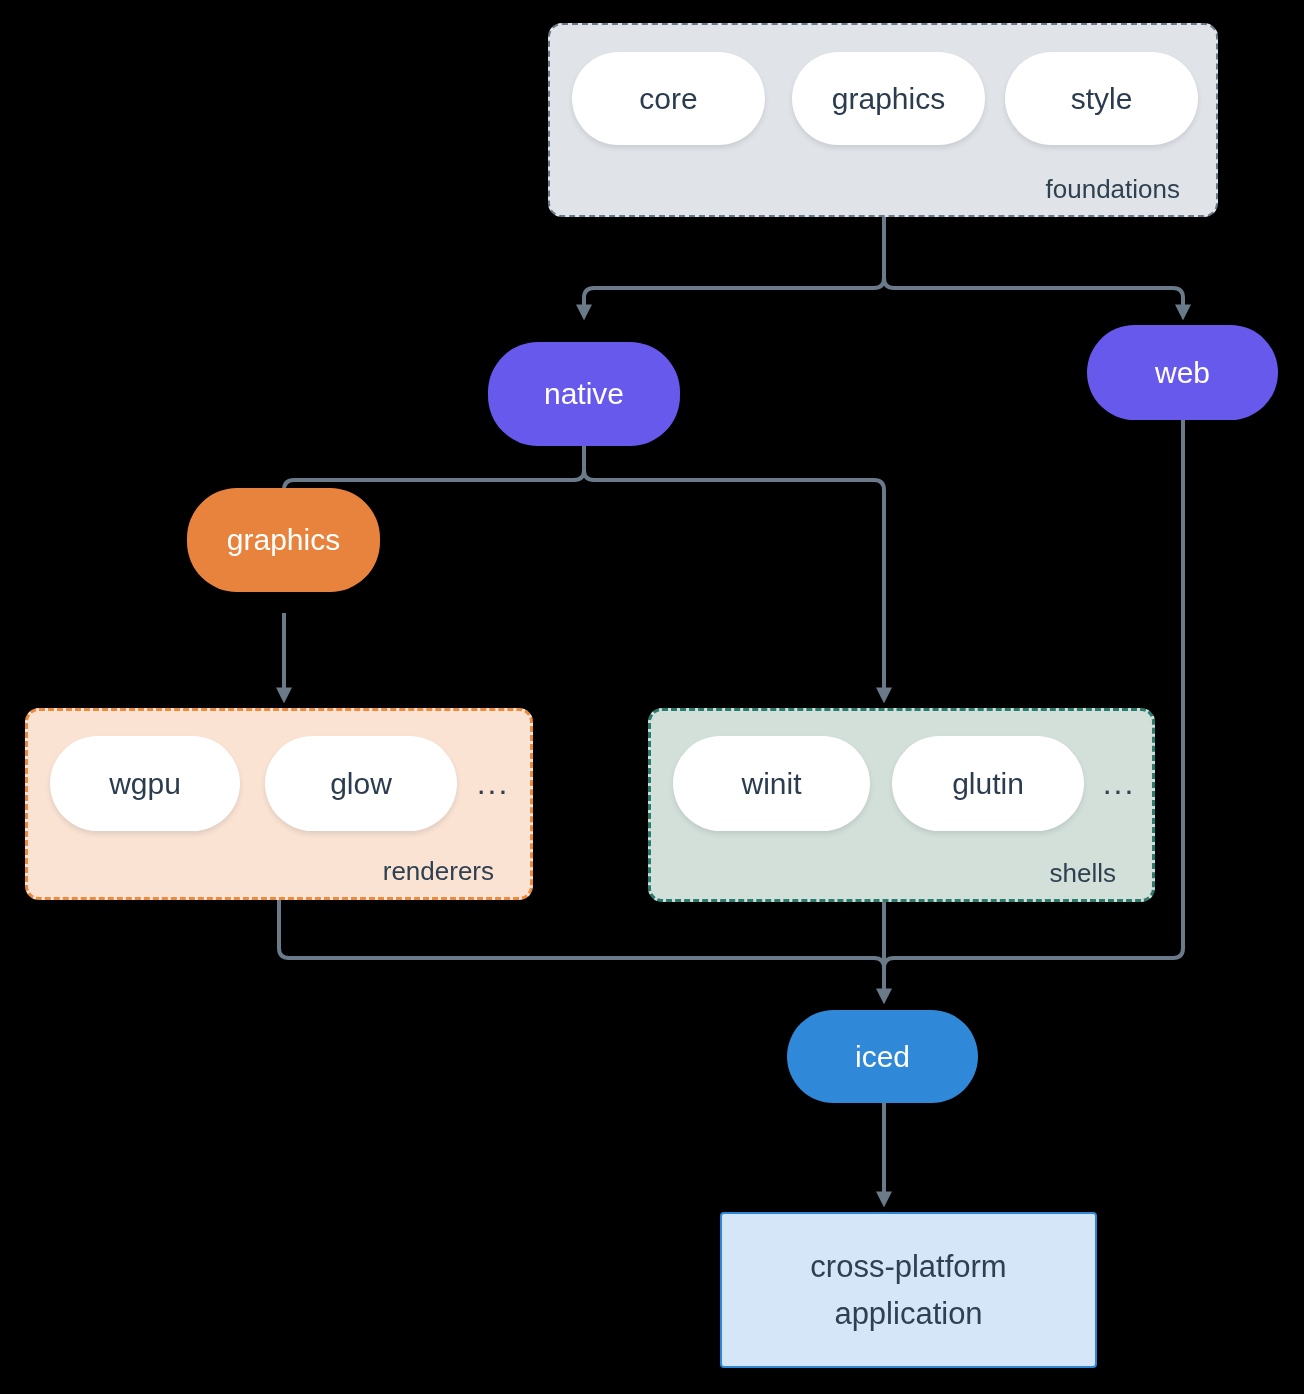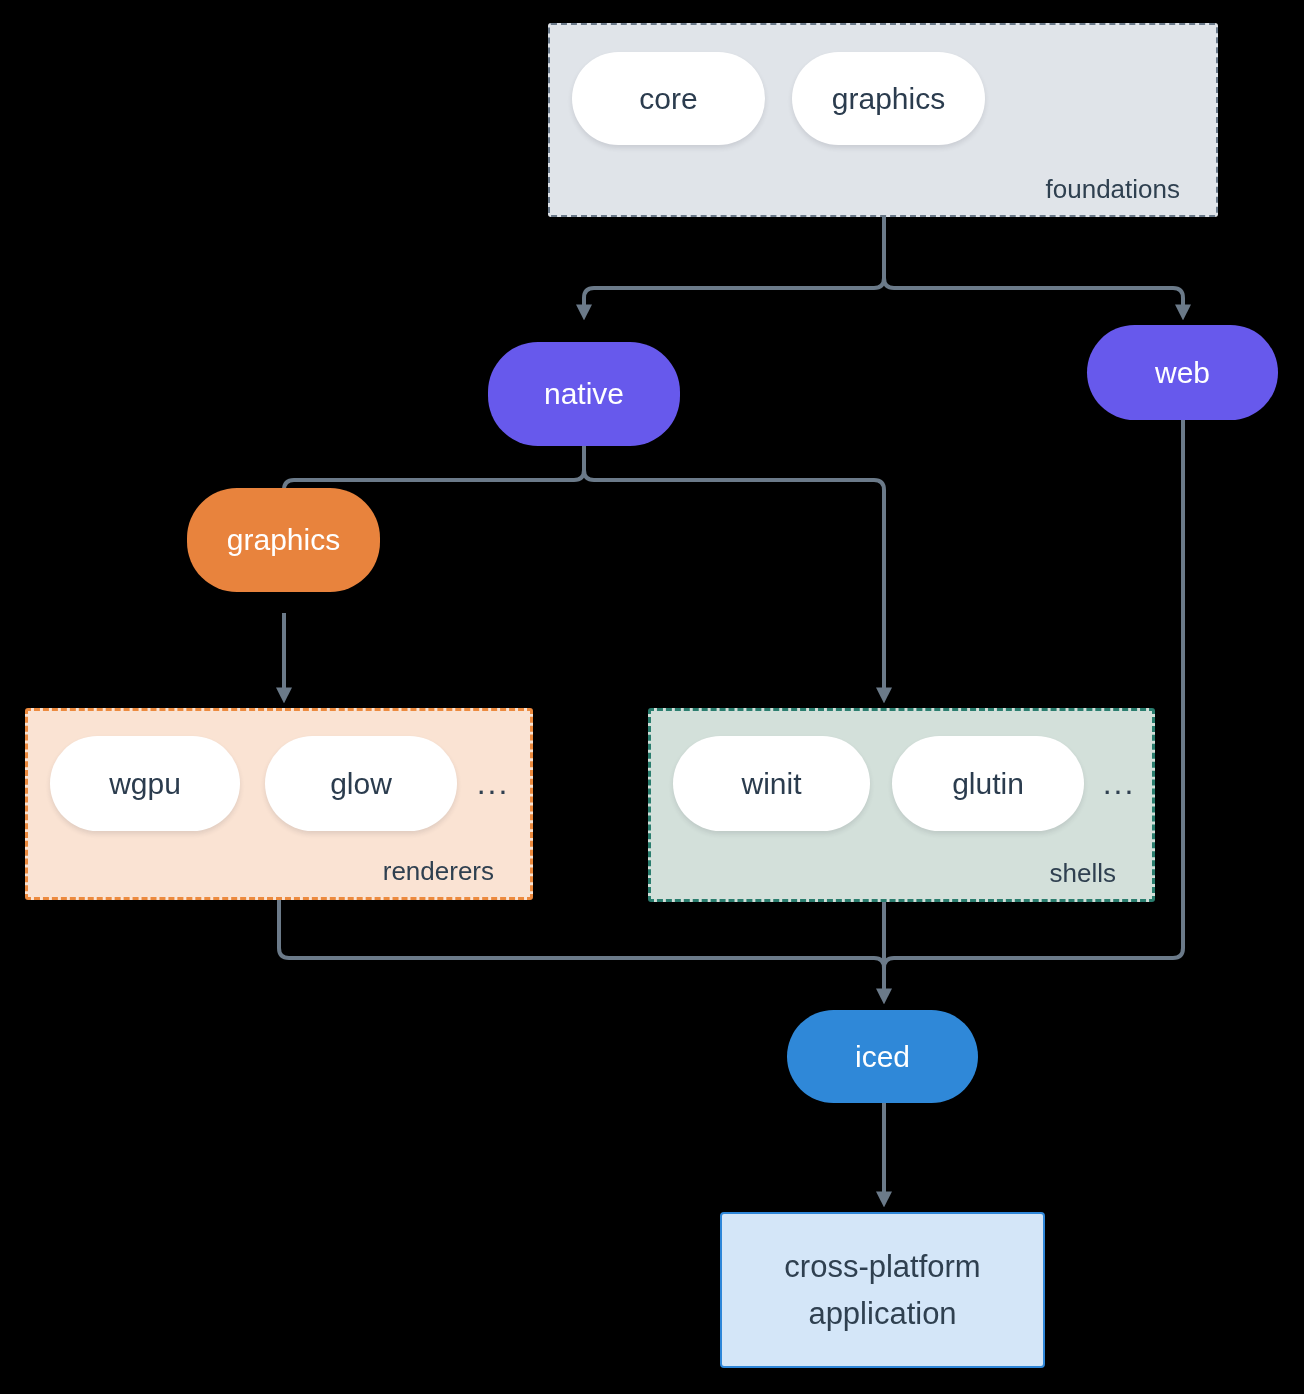--- a/index.html
+++ b/index.html
@@ -9,21 +9,21 @@
     --c-renderers_bg:#fae3d3; --c-renderers_border:#ec8a3e;
     --c-shells_bg:#d3e0da; --c-shells_border:#2a7d6e;
     --c-app_bg:#d4e6f8; --c-app_border:#2e86d8;
   }
   *{box-sizing:border-box; margin:0; padding:0;}
   html,body{background:#000;}
   body{font-family:"Liberation Sans","DejaVu Sans",sans-serif;}
   .canvas{position:relative; width:1304px; height:1394px; background:#000; overflow:hidden;}
   .connectors{position:absolute; left:0; top:0; width:1304px; height:1394px; pointer-events:none;}
 
-  .group{position:absolute; border-radius:3px;}
+  .group{position:absolute; border-radius:14px;}
   .group-foundations{left:548px; top:23px; width:670px; height:194px;
     background:var(--c-foundations_bg); border:2px dashed var(--c-foundations_border);}
   .group-renderers{left:25px; top:708px; width:508px; height:192px;
     background:var(--c-renderers_bg); border:3px dashed var(--c-renderers_border);}
   .group-shells{left:632px; top:708px; width:507px; height:194px;
     background:var(--c-shells_bg); border:3px dashed var(--c-shells_border);margin-left:16px;}
   .group-label{position:absolute; right:36px; bottom:10px; font-size:26px; color:var(--c-ink);}
 
   .pill{position:absolute; display:flex; align-items:center; justify-content:center;
     border-radius:50px; font-size:30px;}
@@ -32,21 +32,21 @@
   .node{position:absolute; display:flex; align-items:center; justify-content:center;
     border-radius:50px; font-size:30px; color:#fff;}
   .node-native{left:488px; top:342px; width:192px; height:104px; background:var(--c-purple);}
   .node-web{left:1087px; top:325px; width:191px; height:95px; background:var(--c-purple);}
   .node-graphics{left:187px; top:488px; width:193px; height:104px; background:var(--c-orange);}
   .node-iced{left:787px; top:1010px; width:191px; height:93px; background:var(--c-iced_blue);}
 
   .ellipsis{position:absolute; top:25px; height:95px; display:flex; align-items:center;
     justify-content:center; font-size:32px; color:var(--c-ink); letter-spacing:2px;}
 
-  .app-box{position:absolute; left:720px; top:1212px; width:325px; height:156px;
+  .app-box{position:absolute; left:720px; top:1212px; width:377px; height:156px;
     background:var(--c-app_bg); border:2px solid var(--c-app_border); border-radius:4px;
     display:flex; flex-direction:column; align-items:center; justify-content:center;
     font-size:31px; line-height:47px; color:var(--c-ink);}
 </style>
 </head>
 <body>
 
 <div class="canvas">
 
   <svg class="connectors" viewBox="0 0 1304 1394" xmlns="http://www.w3.org/2000/svg">
@@ -73,20 +73,21 @@
 
       <path d="M884 902 L884 990" marker-end="url(#arrow)"></path>
 
       <path d="M884 1103 L884 1193" marker-end="url(#arrow)"></path>
     </g>
   </svg>
 
   <div class="group group-foundations">
     <div class="pill pill-white" style="left:22px; top:27px; width:193px; height:93px;">core</div>
     <div class="pill pill-white" style="left:242px; top:27px; width:193px; height:93px;">graphics</div>
+    <div class="pill pill-white" style="left:455px; top:27px; width:193px; height:93px;">style</div>
     <div class="group-label">foundations</div>
   </div>
 
   <div class="node node-native">native</div>
   <div class="node node-web">web</div>
 
   <div class="node node-graphics">graphics</div>
 
   <div class="group group-renderers">
     <div class="pill pill-white" style="left:22px; top:25px; width:190px; height:95px;">wgpu</div>

